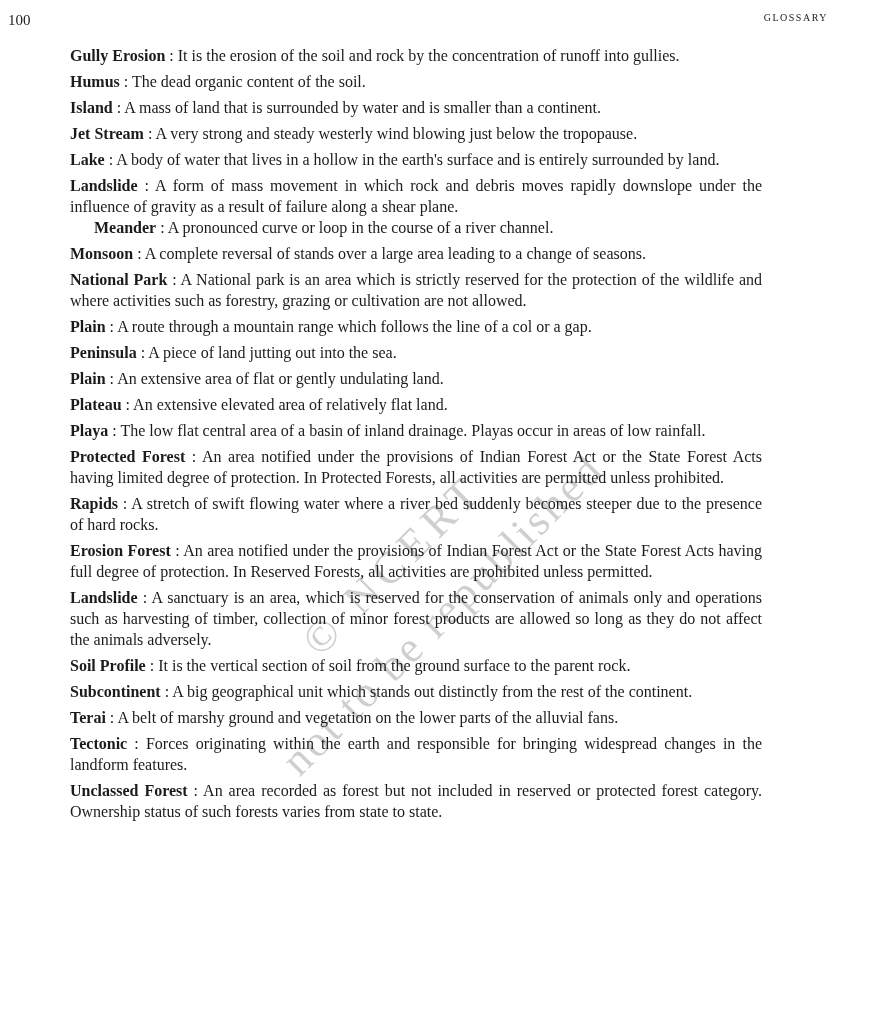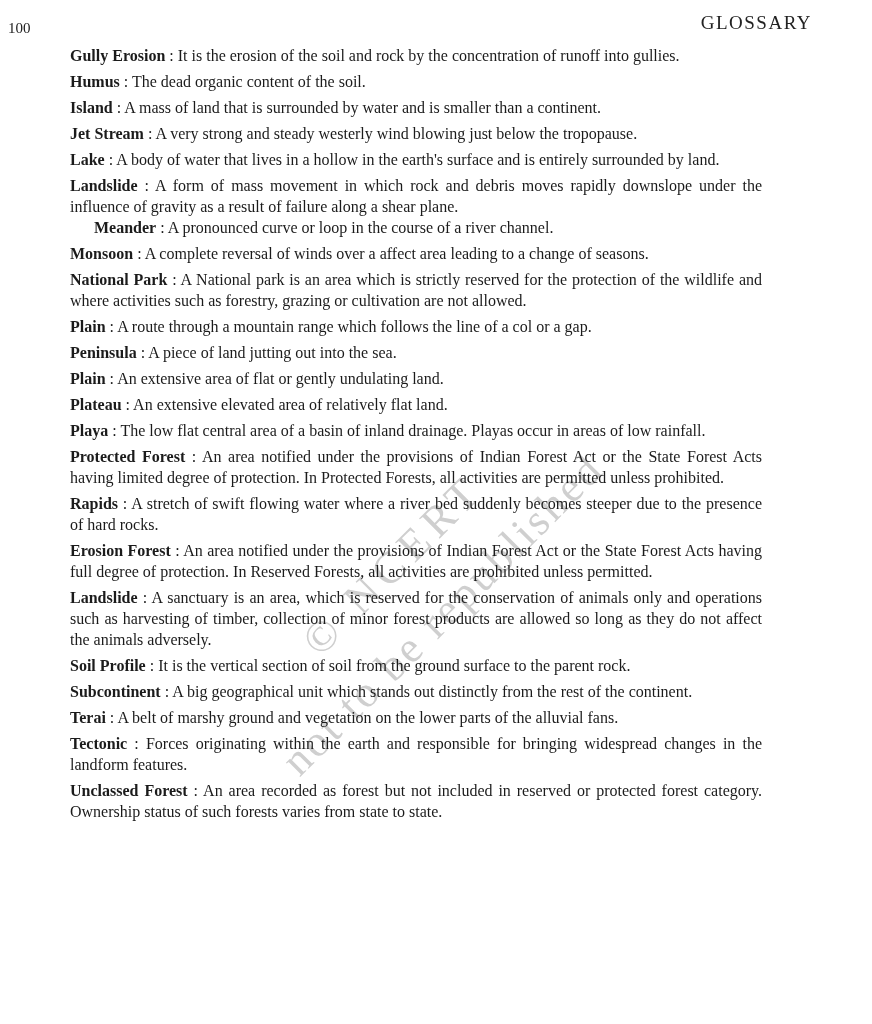--- a/index.html
+++ b/index.html
@@ -10,29 +10,29 @@
     color: #1b1b1b;
     font-family: "Liberation Serif", serif;
     position: relative;
     overflow: hidden;
   }
 
   
   .runhead-pagenum {
     position: absolute;
     left: 8px;
-    top: 20px;
+    top: 12px;
     font-size: 15px;
     color: #222;
   }
   .runhead-title {
     position: absolute;
-    right: 60px;
+    right: 44px;
     top: 12px;
-    font-size: 19px;
+    font-size: 10px;
     letter-spacing: 1.5px;
     color: #222;
     text-align: right;
   }
 
   
   .watermark {
     position: absolute;
     left: 148px;
     top: 470px;
@@ -98,21 +98,21 @@
   <p class="entry"><b class="term">Island</b><span class="sep"> : </span><span class="def">A mass of land that is surrounded by water and is smaller than a continent.</span></p>
 
   <p class="entry"><b class="term">Jet Stream</b><span class="sep"> : </span><span class="def">A very strong and steady westerly wind blowing just below the tropopause.</span></p>
 
   <p class="entry"><b class="term">Lake</b><span class="sep"> : </span><span class="def">A body of water that lives in a hollow in the earth's surface and is entirely surrounded by land.</span></p>
 
   <p class="entry"><b class="term">Landslide</b><span class="sep"> : </span><span class="def">A form of mass movement in which rock and debris moves rapidly downslope under the influence of gravity as a result of failure along a shear plane.</span></p>
 
   <p class="entry no-gap"><b class="term">Meander</b><span class="sep"> : </span><span class="def">A pronounced curve or loop in the course of a river channel.</span></p>
 
-  <p class="entry"><b class="term">Monsoon</b><span class="sep"> : </span><span class="def">A complete reversal of winds over a affect area leading to a change of seasons.</span></p>
+  <p class="entry"><b class="term">Monsoon</b><span class="sep"> : </span><span class="def">A complete reversal of stands over a large area leading to a change of seasons.</span></p>
 
   <p class="entry"><b class="term">National Park</b><span class="sep"> : </span><span class="def">A National park is an area which is strictly reserved for the protection of the wildlife and where activities such as forestry, grazing or cultivation are not allowed.</span></p>
 
   <p class="entry"><b class="term">Plain</b><span class="sep"> : </span><span class="def">A route through a mountain range which follows the line of a col or a gap.</span></p>
 
   <p class="entry"><b class="term">Peninsula</b><span class="sep"> : </span><span class="def">A piece of land jutting out into the sea.</span></p>
 
   <p class="entry"><b class="term">Plain</b><span class="sep"> : </span><span class="def">An extensive area of flat or gently undulating land.</span></p>
 
   <p class="entry"><b class="term">Plateau</b><span class="sep"> : </span><span class="def">An extensive elevated area of relatively flat land.</span></p>

